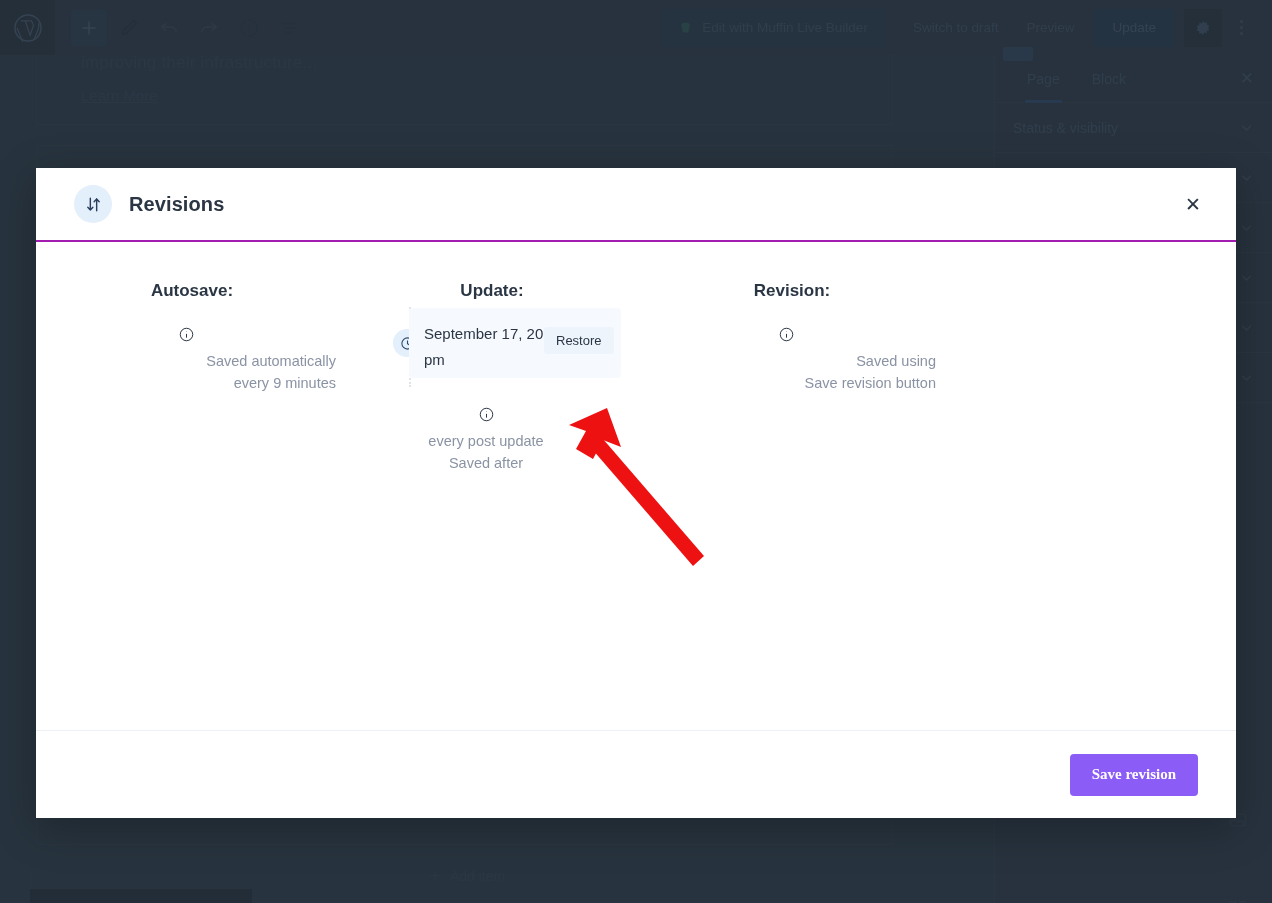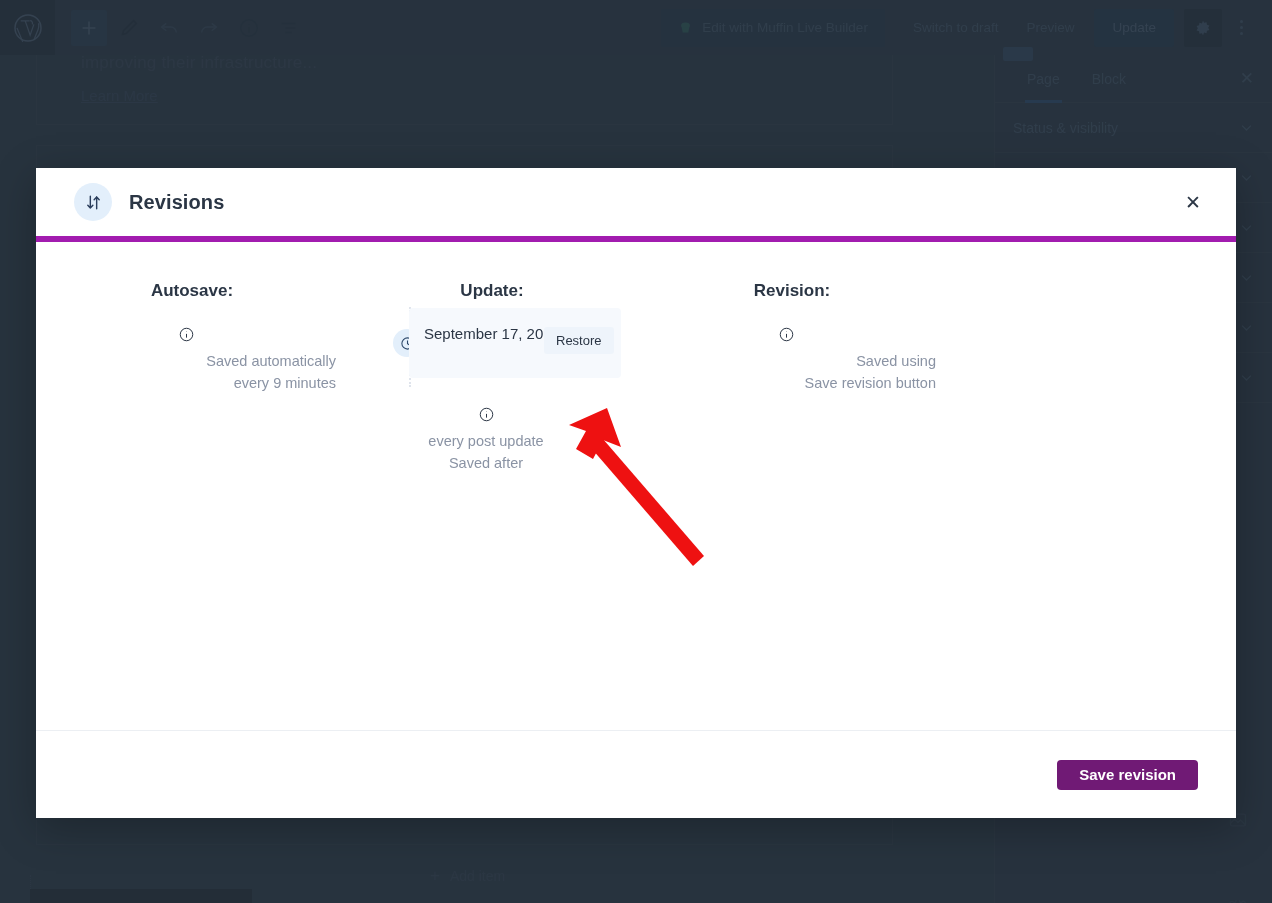--- a/index.html
+++ b/index.html
@@ -154,21 +154,21 @@
   #modal {
     position: absolute;
     left: 36px; top: 168px; width: 1200px; height: 650px;
     background: #ffffff;
     box-shadow: 0 10px 40px rgba(0,0,0,.25);
     display: flex; flex-direction: column;
   }
   .modal-head {
     height: 74px; display: flex; align-items: center;
     padding: 0 26px 0 38px;
-    border-bottom: 6px solid #a21caf;
+    border-bottom: 2px solid #a21caf;
   }
   .head-ico {
     width: 38px; height: 38px; border-radius: 50%;
     background: #e3effb; display: flex; align-items: center;
     justify-content: center; margin-right: 17px;
   }
   .head-ico svg { width: 19px; height: 19px; }
   .modal-title {
     font-size: 20px; font-weight: bold; color: #2b3645; letter-spacing: .1px;
   }
@@ -177,23 +177,23 @@
     width: 34px; height: 34px; display: flex;
     align-items: center; justify-content: center;
   }
   .modal-body { flex: 1; position: relative; }
   .modal-foot {
     height: 88px; border-top: 1px solid #eceff3;
     display: flex; align-items: center; justify-content: flex-end;
     padding-right: 38px;
   }
   .save-rev-btn {
-    background: #701a75; color: #fff; font-size: 15px; font-weight: bold;
-    border: none; border-radius: 4px; padding: 0 22px; height: 30px;
-    display: flex; align-items: center; font-family: Liberation Sans, sans-serif;
+    background: #8b5cf6; color: #fff; font-size: 15px; font-weight: bold;
+    border: none; border-radius: 4px; padding: 0 22px; height: 42px;
+    display: flex; align-items: center; font-family: Liberation Serif, serif;
   }
 
   
   .cols {
     position: absolute; left: 0; top: 0; width: 100%;
     display: flex;
   }
   .col { width: 25%; position: relative; padding-top: 39px; }
   .col-title {
     text-align: center; font-size: 17px; font-weight: bold; color: #2b3645; padding-left: 12px;
@@ -478,20 +478,21 @@
     <div class="tl-dot">
       <svg viewBox="0 0 24 24" stroke="#2b4668" stroke-width="1.7" fill="none">
           <circle cx="12" cy="12" r="9"></circle>
           <path d="M12 7v5.3l3.4 2"></path>
         </svg>
     </div>
     <div class="tl-conn"></div>
 
     <div class="rev-card">
       <div>September 17, 202</div>
+      <div>pm</div>
     </div>
     <button class="restore-btn">Restore</button>
 
     <svg class="annot-arrow" viewBox="0 0 1200 650">
       <g fill="#ee1111">
         <path d="M571 166 L585 205 L567 198 L557 217 L540 207 L550 189 L533 183 Z"></path>
         <path d="M556 207 L657 324 L668 314 L567 197 Z"></path>
       </g>
     </svg>
   </div>

